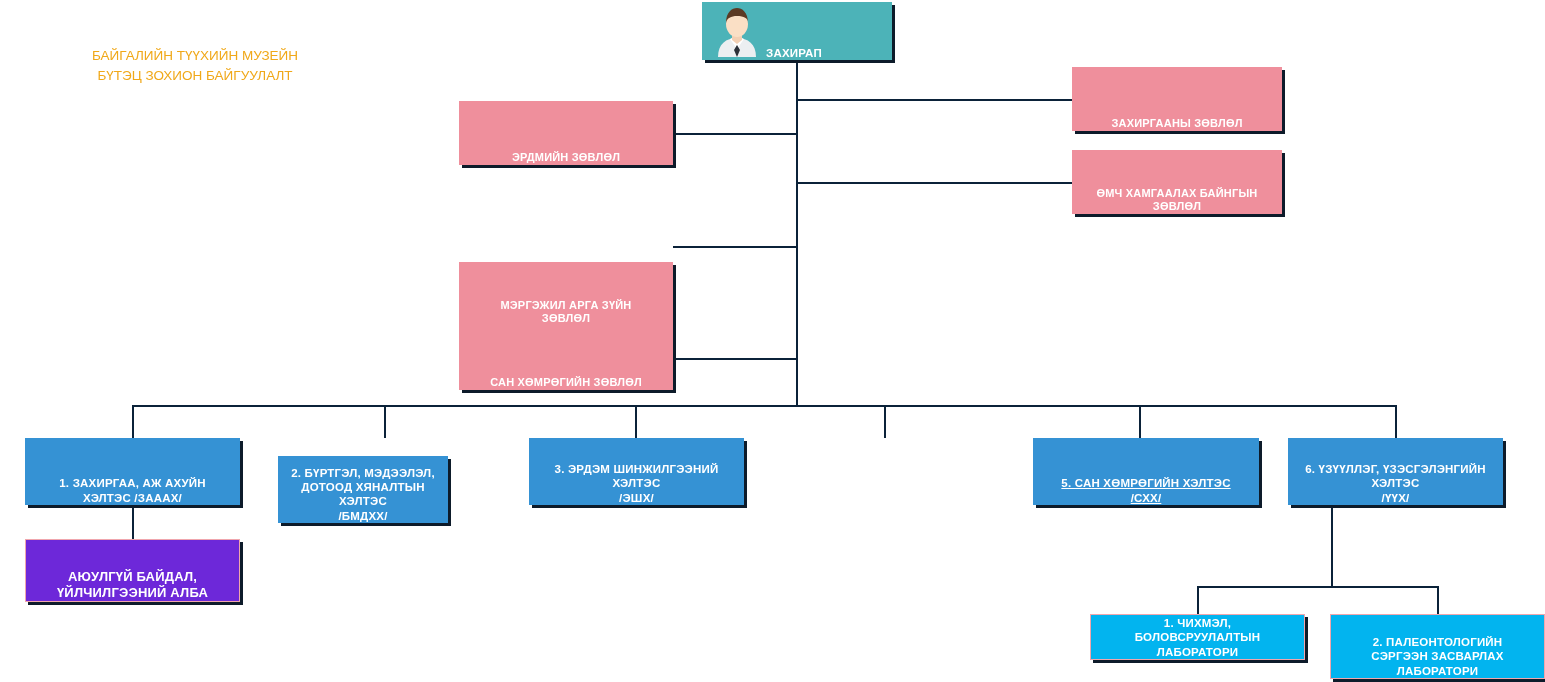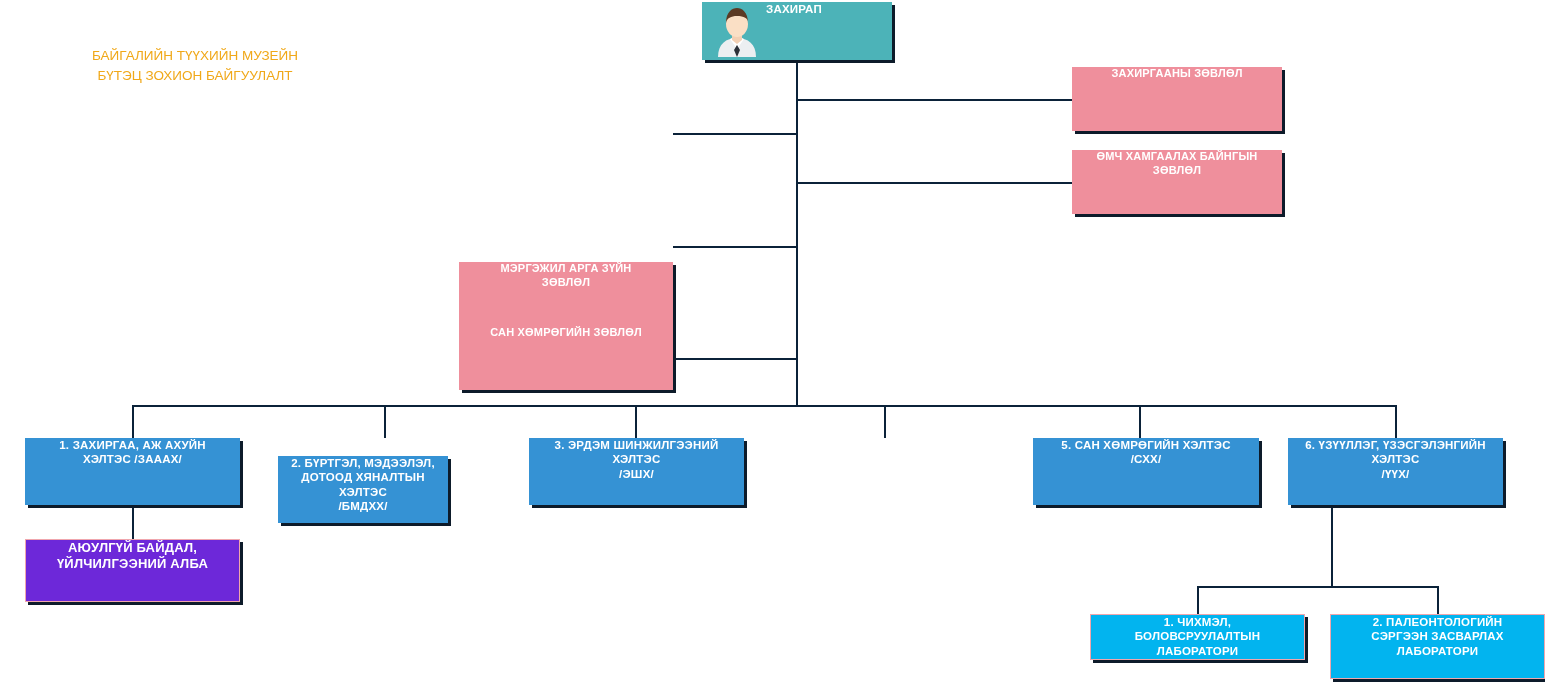--- a/index.html
+++ b/index.html
@@ -14,21 +14,21 @@
     position: relative;
     width: 1545px;
     height: 682px;
     background: #ffffff;
     overflow: hidden;
   }
   .node {
     position: absolute;
     box-sizing: border-box;
     display: flex;
-    align-items: flex-start;
+    align-items: flex-end;
     justify-content: center;
     text-align: center;
     color: #ffffff;
     font-weight: bold;
     letter-spacing: 0.2px;
     line-height: 1.25;
     z-index: 5;
   }
   .node .label {
     display: block;
@@ -143,20 +143,23 @@
         <path d="M22 27 h10 v8 l-5 4 l-5 -4 Z" fill="#f2d0b4"></path>
 
         <ellipse cx="27" cy="19" rx="11" ry="13" fill="#fadfc5"></ellipse>
 
         <path d="M16 18 C16 7 22 3 27 3 C32 3 38 7 38 18 C38 13 34 11 27 11 C21 11 17 13 16 18 Z" fill="#5b3a24"></path>
       </svg>
     </span>
     <span class="label" style="margin-left:60px;">ЗАХИРАП</span>
   </div>
 
+  <div class="node node-council shadowed" style="left:459px; top:101px; width:214px; height:64px;">
+    <span class="label">ЭРДМИЙН ЗӨВЛӨЛ</span>
+  </div>
   <div class="node node-council shadowed" style="left:459px; top:214px; width:214px; height:64px;margin-top:48px;">
     <span class="label">МЭРГЭЖИЛ АРГА ЗҮЙН
 ЗӨВЛӨЛ</span>
   </div>
   <div class="node node-council shadowed" style="left:1072px; top:67px; width:210px; height:64px;">
     <span class="label">ЗАХИРГААНЫ ЗӨВЛӨЛ</span>
   </div>
 
   <div class="node node-council shadowed" style="left:459px; top:326px; width:214px; height:64px;">
     <span class="label">САН ХӨМРӨГИЙН ЗӨВЛӨЛ</span>
@@ -173,21 +176,21 @@
   <div class="node node-dept shadowed" style="left:278px; top:456px; width:170px; height:67px;">
     <span class="label">2. БҮРТГЭЛ, МЭДЭЭЛЭЛ,
 ДОТООД ХЯНАЛТЫН ХЭЛТЭС
 /БМДХХ/</span>
   </div>
   <div class="node node-dept shadowed" style="left:529px; top:438px; width:215px; height:67px;">
     <span class="label">3. ЭРДЭМ ШИНЖИЛГЭЭНИЙ
 ХЭЛТЭС
 /ЭШХ/</span>
   </div>
-  <div class="node node-dept shadowed" style="left:1033px; top:438px; width:226px; height:67px;">
+  <div class="node node-dept shadowed" style="left:1033px; top:438px; width:226px; height:67px;text-decoration:underline;">
     <span class="label">5. САН ХӨМРӨГИЙН ХЭЛТЭС
 /СХХ/</span>
   </div>
   <div class="node node-dept shadowed" style="left:1288px; top:438px; width:215px; height:67px;">
     <span class="label">6. ҮЗҮҮЛЛЭГ, ҮЗЭСГЭЛЭНГИЙН
 ХЭЛТЭС
 /ҮҮХ/</span>
   </div>
 
   <div class="node node-sub shadowed" style="left:25px; top:539px; width:215px; height:63px;">

